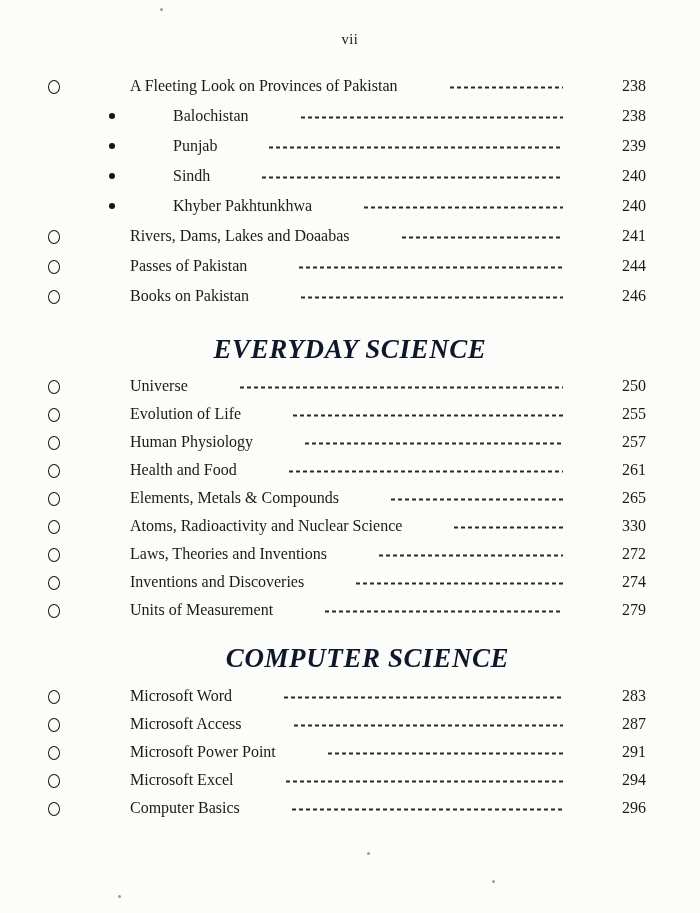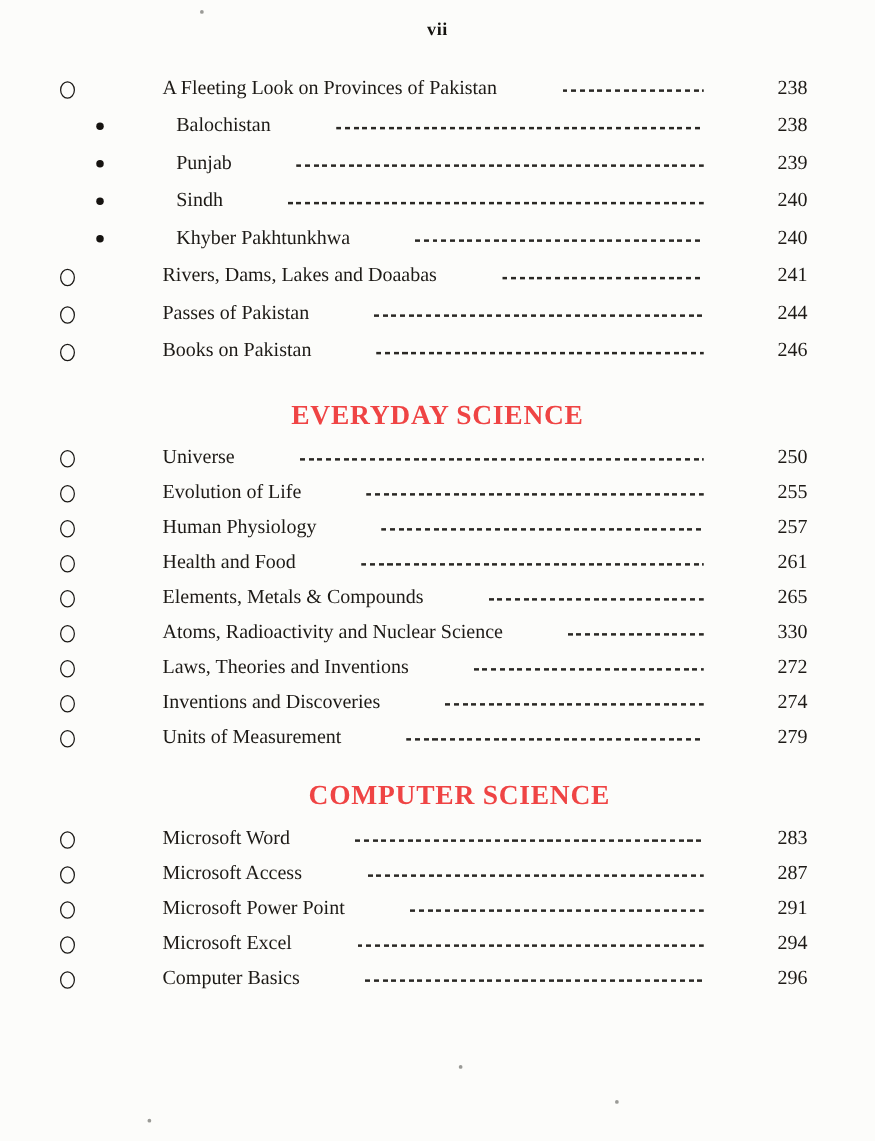--- a/index.html
+++ b/index.html
@@ -7,51 +7,52 @@
     position:relative;
     width:700px;height:913px;
     margin:0 auto;
     background:#fcfcfa;
     font-family:"Liberation Serif", serif;
     color:#1b1916;
     overflow:hidden;
     box-sizing:border-box;
   }
   .folio{
-    padding-top:16px;
+    padding-top:31px;
     text-align:center;
-    font-weight:bold;
+    font-weight:normal;
     font-size:14.5px;
     letter-spacing:.5px;
     color:#15130f;
   }
   #toc{margin-top:23px;}
   .toc-section{margin:0;}
   .section-heading{
     margin:23px 0 7px 0;
     text-align:center;
     font-weight:bold;
-    font-size:22px;
+    font-size:27px;
     letter-spacing:.6px;
-    color:#ef4444;
+    color:#0f172a;
     font-family:"Liberation Serif", serif;
+    font-style:italic;
   }
   .toc-section:nth-child(3) .section-heading{margin:19px 0 8px 0;padding-left:35px;}
   .toc-row{
     display:flex;
     align-items:center;
     height:30px;
     padding-left:48px;
     padding-right:54px;
     box-sizing:border-box;
     gap:46px;
   }
   .toc-section:nth-child(2) .toc-row,
   .toc-section:nth-child(3) .toc-row{height:28px;}
-  .toc-row.level-1{padding-left:77px;}
+  .toc-row.level-1{padding-left:109px;}
   .bullet{flex:0 0 auto;}
   .bullet-circle{
     width:10px;height:12px;
     border:1.7px solid #1a1815;
     border-radius:50%;
     margin-right:24px;
     transform:translateY(1px);
   }
   .bullet-dot{
     width:6px;height:6px;

